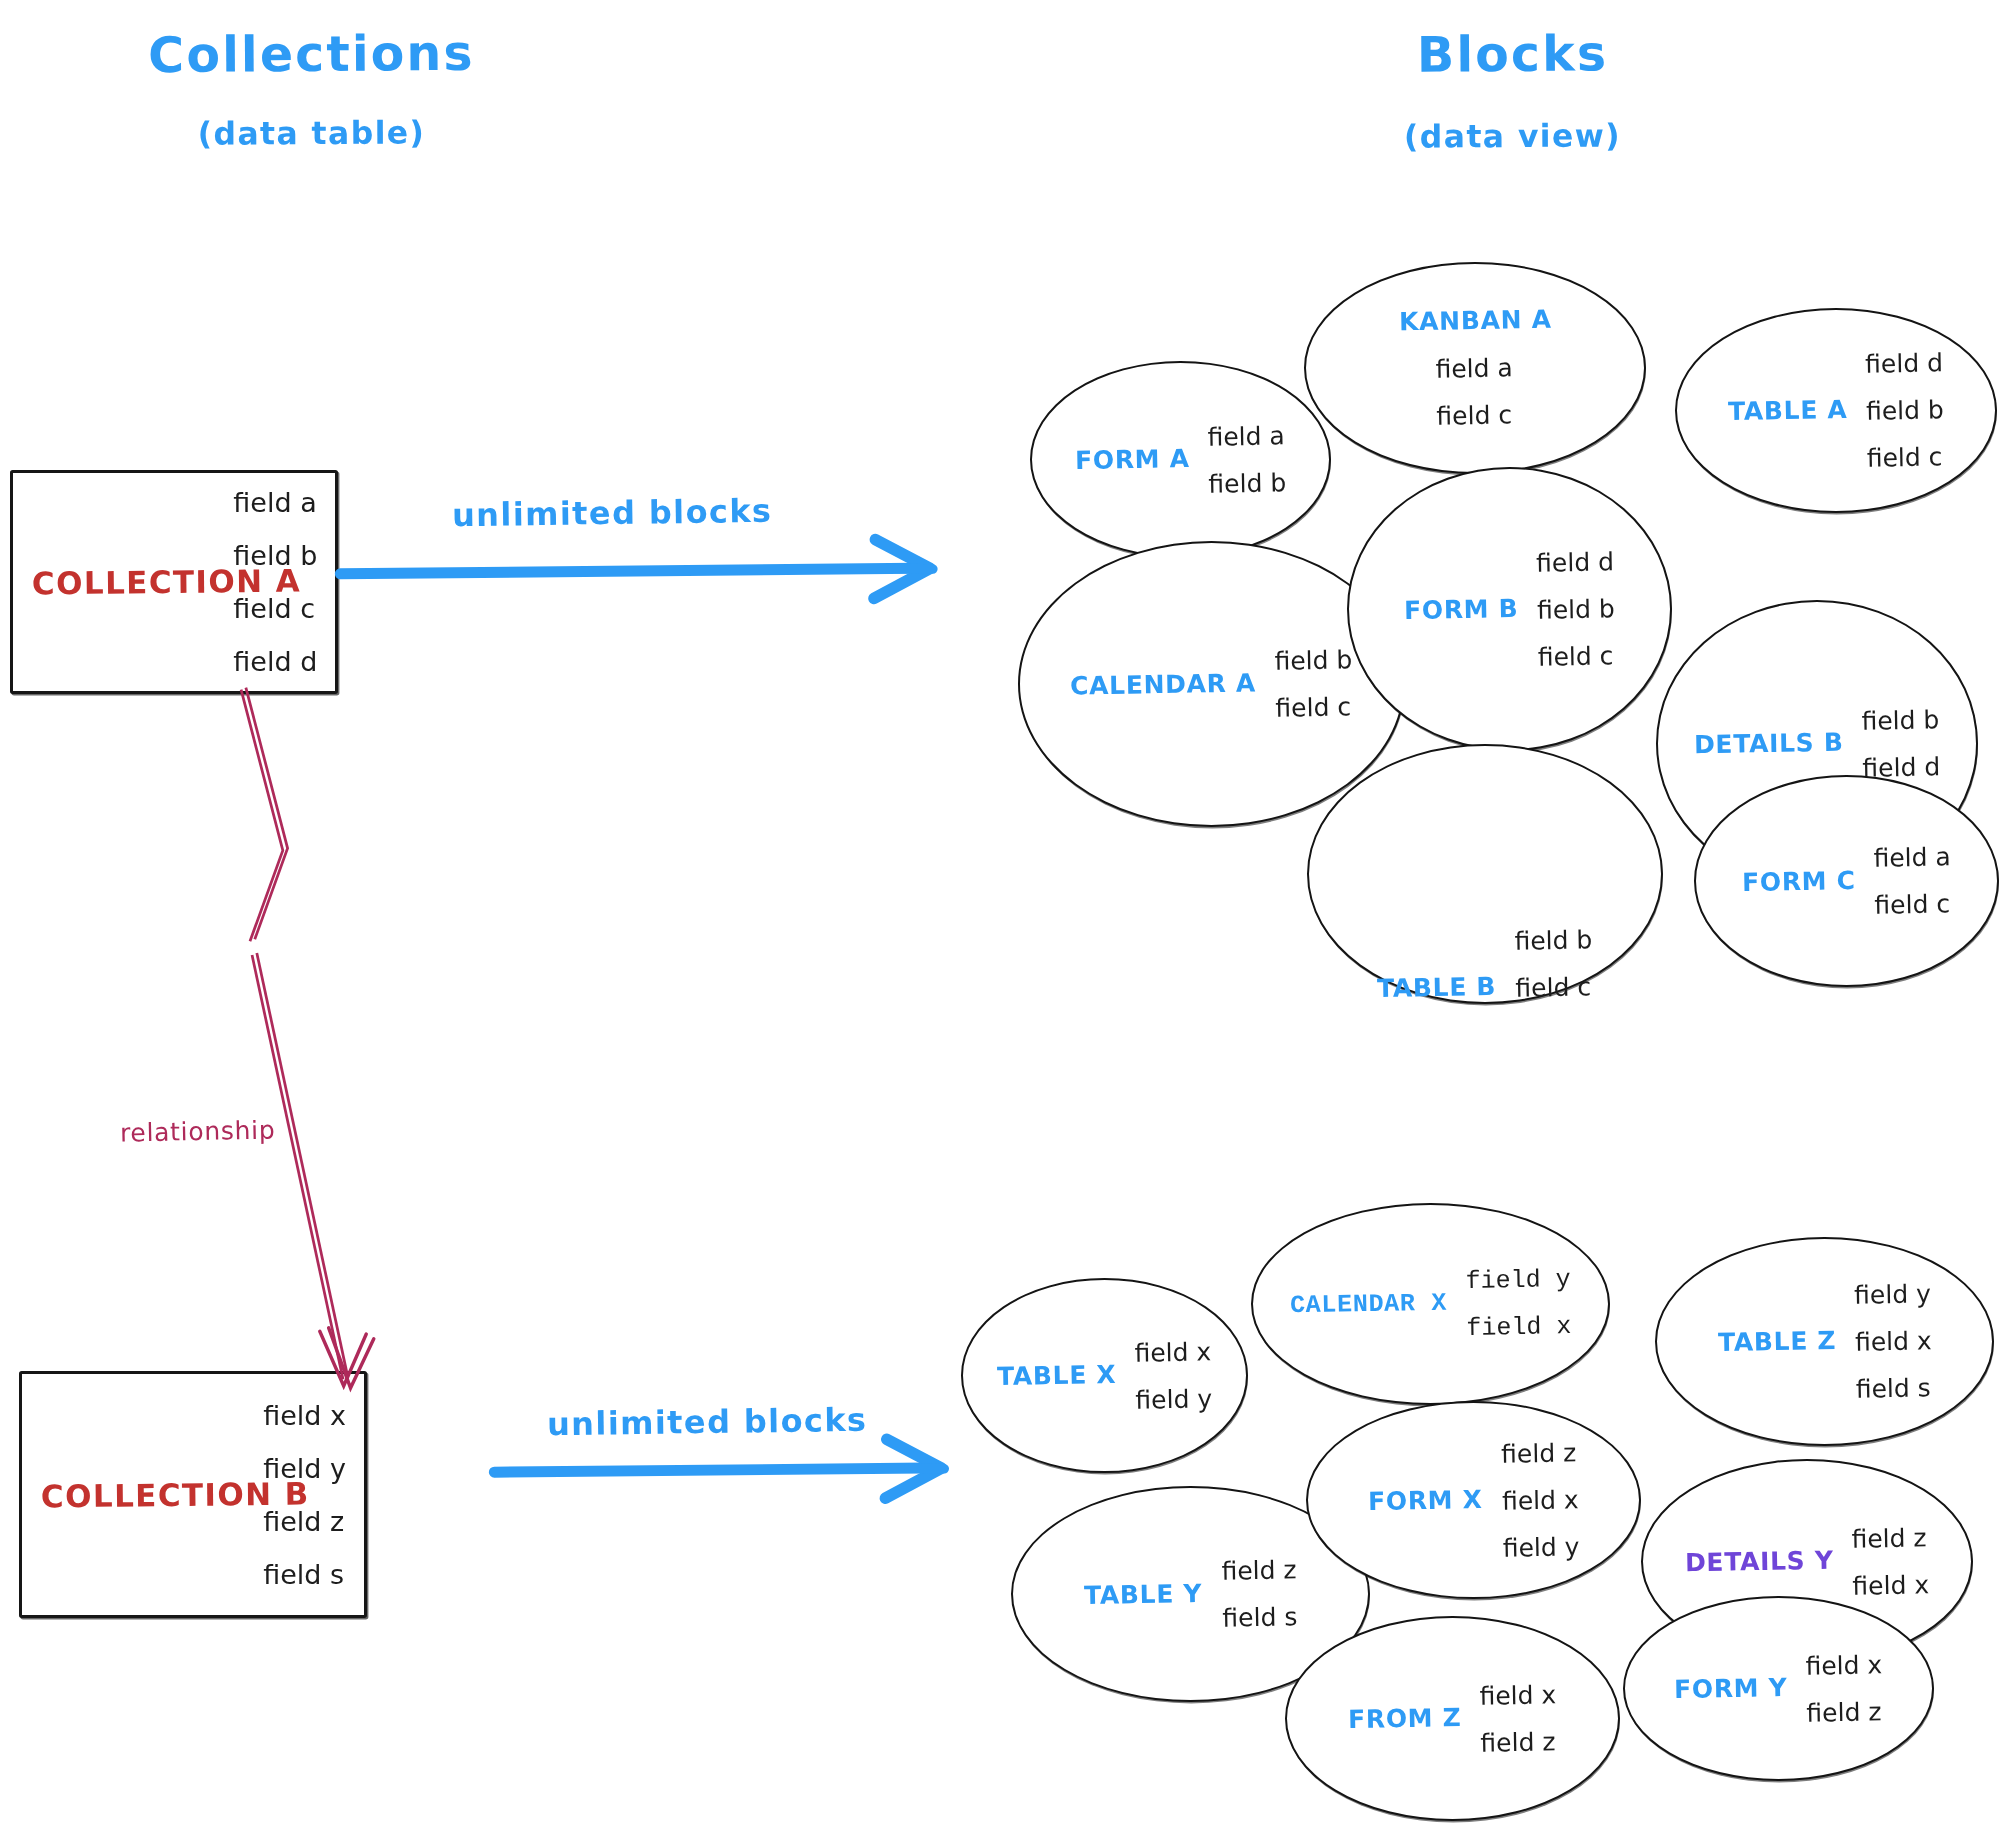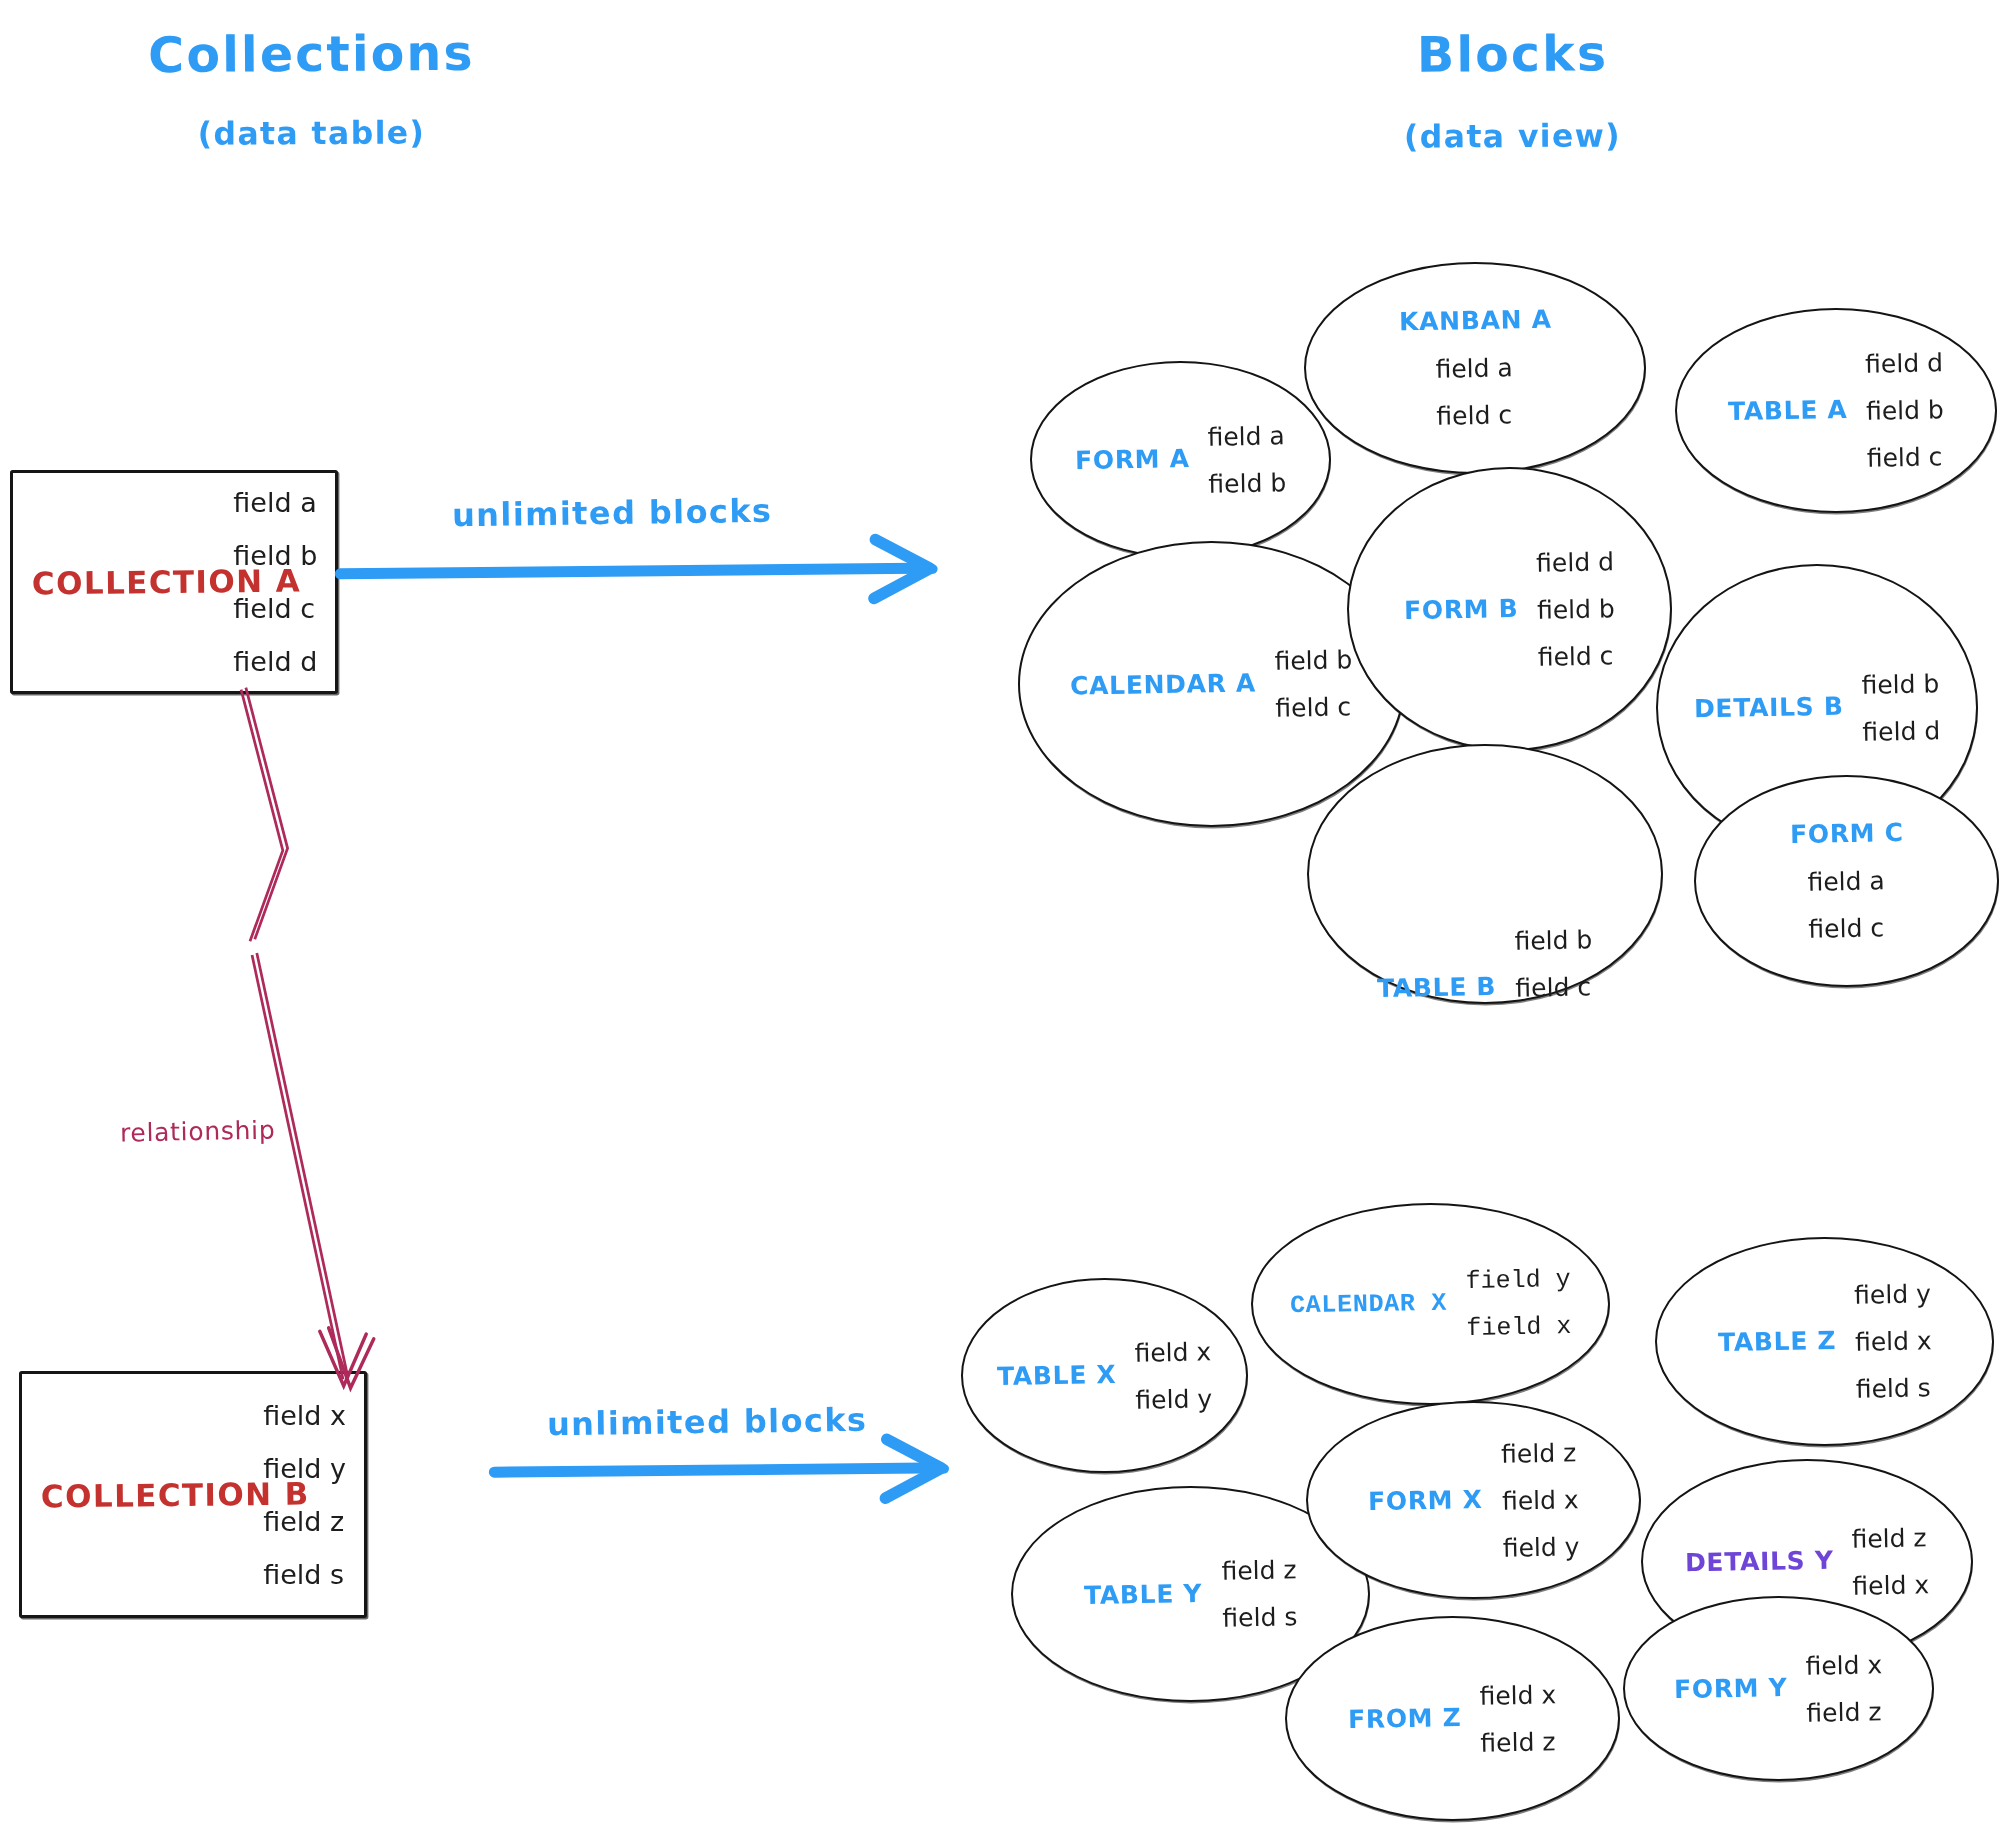--- a/index.html
+++ b/index.html
@@ -145,37 +145,37 @@
 
 <div class="ellipse" style="left:1347px;top:467px;width:325px;height:284px;">
   <span class="blk-label">FORM B</span>
   <span class="blk-fields">
     <span>field d</span>
     <span>field b</span>
     <span>field c</span>
   </span>
 </div>
 
-<div class="ellipse" style="left:1656px;top:564px;width:322px;height:287px;justify-content:center;">
+<div class="ellipse" style="left:1656px;top:600px;width:322px;height:287px;justify-content:center;">
   <span class="blk-label">DETAILS B</span>
   <span class="blk-fields">
     <span>field b</span>
     <span>field d</span>
   </span>
 </div>
 
 <div class="ellipse" style="left:1307px;top:744px;width:356px;height:260px;align-items:flex-end;">
   <span class="blk-label">TABLE B</span>
   <span class="blk-fields">
     <span>field b</span>
     <span>field c</span>
   </span>
 </div>
 
-<div class="ellipse" style="left:1694px;top:775px;width:305px;height:212px;flex-direction:column;">
+<div class="ellipse" style="left:1694px;top:775px;width:305px;height:212px;">
   <span class="blk-label">FORM C</span>
   <span class="blk-fields">
     <span>field a</span>
     <span>field c</span>
   </span>
 </div>
 
 <div class="ellipse" style="left:961px;top:1278px;width:287px;height:195px;justify-content:center;">
   <span class="blk-label">TABLE X</span>
   <span class="blk-fields">

